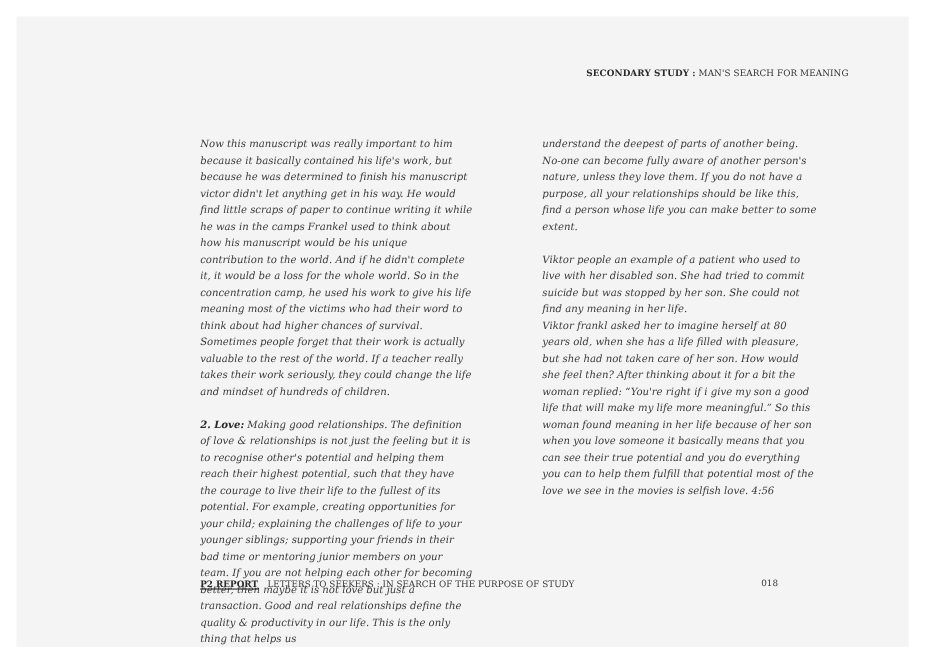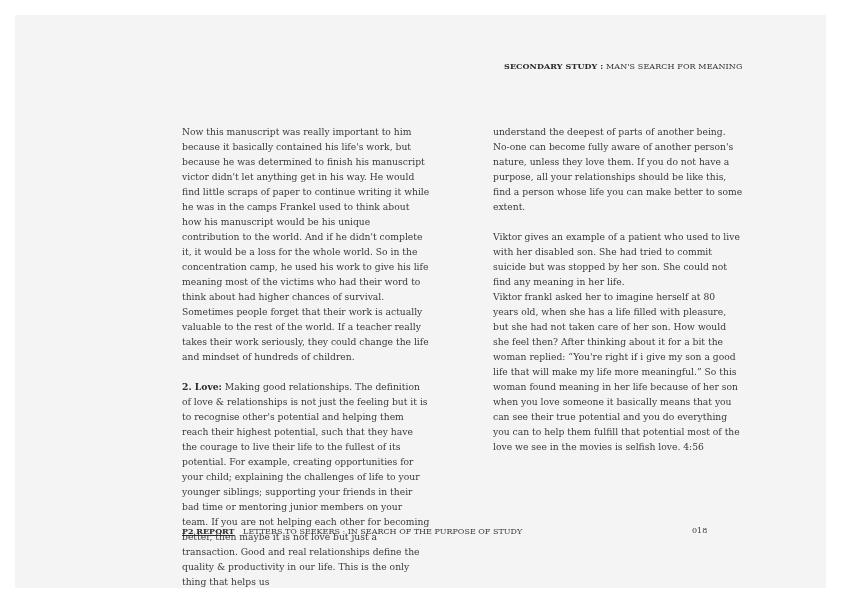--- a/index.html
+++ b/index.html
@@ -1,20 +1,20 @@
 <!DOCTYPE html>
 <html><head>
 <meta charset="utf-8">
 <style>
   html, body { margin:0; padding:0; }
   body { width:842px; height:604px; background:#ffffff; position:relative; overflow:hidden; font-family:"DejaVu Serif", serif; }
   .page { position:absolute; left:15px; top:15px; width:811px; height:573px; background:#f4f4f4; }
-  .header { position:absolute; left:456px; top:61px; width:236px; text-align:center; font-size:8px; color:#333; letter-spacing:0.1px; white-space:nowrap;padding-left:48px; }
+  .header { position:absolute; left:485px; top:61px; width:236px; text-align:center; font-size:8px; color:#333; letter-spacing:0.1px; white-space:nowrap;padding-left:48px; }
   .header b { font-weight:bold; }
-  .col { position:absolute; top:124px; font-size:9.2px; line-height:15px; color:#3a3a3a; }
+  .col { position:absolute; top:124px; font-size:9.2px; line-height:15px; color:#3a3a3a;font-style:italic; }
   .col p { margin:0 0 15px 0; }
   .col p.tight { margin:0; }
   .left { left:182px; width:248px; }
   .right { left:493px; width:250px; }
   .footer { position:absolute; top:526px; font-size:8px; color:#3a3a3a; white-space:nowrap; }
   .footer-left { left:182px; }
   .footer-left b { font-weight:bold; margin-right:6px;text-decoration:underline; }
   .footer-right { left:692px; width:24px; text-align:left; }
   b { font-weight:bold; color:#2a2a2a; }
 </style>
@@ -28,21 +28,21 @@
   <span>MAN'S SEARCH FOR MEANING</span>
 </div>
 
 <div class="col left">
   <p>Now this manuscript was really important to him because it basically contained his life's work, but because he was determined to finish his manuscript victor didn't let anything get in his way. He would find little scraps of paper to continue writing it while he was in the camps Frankel used to think about how his manuscript would be his unique contribution to the world. And if he didn't complete it, it would be a loss for the whole world. So in the concentration camp, he used his work to give his life meaning most of the victims who had their word to think about had higher chances of survival. Sometimes people forget that their work is actually valuable to the rest of the world. If a teacher really takes their work seriously, they could change the life and mindset of hundreds of children.</p>
   <p class="tight"><b>2. Love:</b><span> Making good relationships. The definition of love &amp; relationships is not just the feeling but it is to recognise other's potential and helping them reach their highest potential, such that they have the courage to live their life to the fullest of its potential. For example, creating opportunities for your child; explaining the challenges of life to your younger siblings; supporting your friends in their bad time or mentoring junior members on your team. If you are not helping each other for becoming better, then maybe it is not love but just a transaction. Good and real relationships define the quality &amp; productivity in our life. This is the only thing that helps us</span></p>
 </div>
 
 <div class="col right">
   <p> understand the deepest of parts of another being. No-one can become fully aware of another person's nature, unless they love them. If you do not have a purpose, all your relationships should be like this, find a person whose life you can make better to some extent.</p>
-  <p class="tight">Viktor gives an example of a patient who used to live with her disabled son. She had tried to commit suicide but was stopped by her son. She could not find any meaning in her life.</p>
+  <p class="tight">Viktor people an example of a patient who used to live with her disabled son. She had tried to commit suicide but was stopped by her son. She could not find any meaning in her life.</p>
   <p class="tight">Viktor frankl asked her to imagine herself at 80 years old, when she has a life filled with pleasure, but she had not taken care of her son. How would she feel then? After thinking about it for a bit the woman replied: “You're right if i give my son a good life that will make my life more meaningful.” So this woman found meaning in her life because of her son when you love someone it basically means that you can see their true potential and you do everything you can to help them fulfill that potential most of the love we see in the movies is selfish love. 4:56</p>
 </div>
 
 <div class="footer footer-left">
   <b>P2 REPORT</b>
   <span>LETTERS TO SEEKERS : IN SEARCH OF THE PURPOSE OF STUDY</span>
 </div>
 <div class="footer footer-right">018</div>
 
 </body></html>

